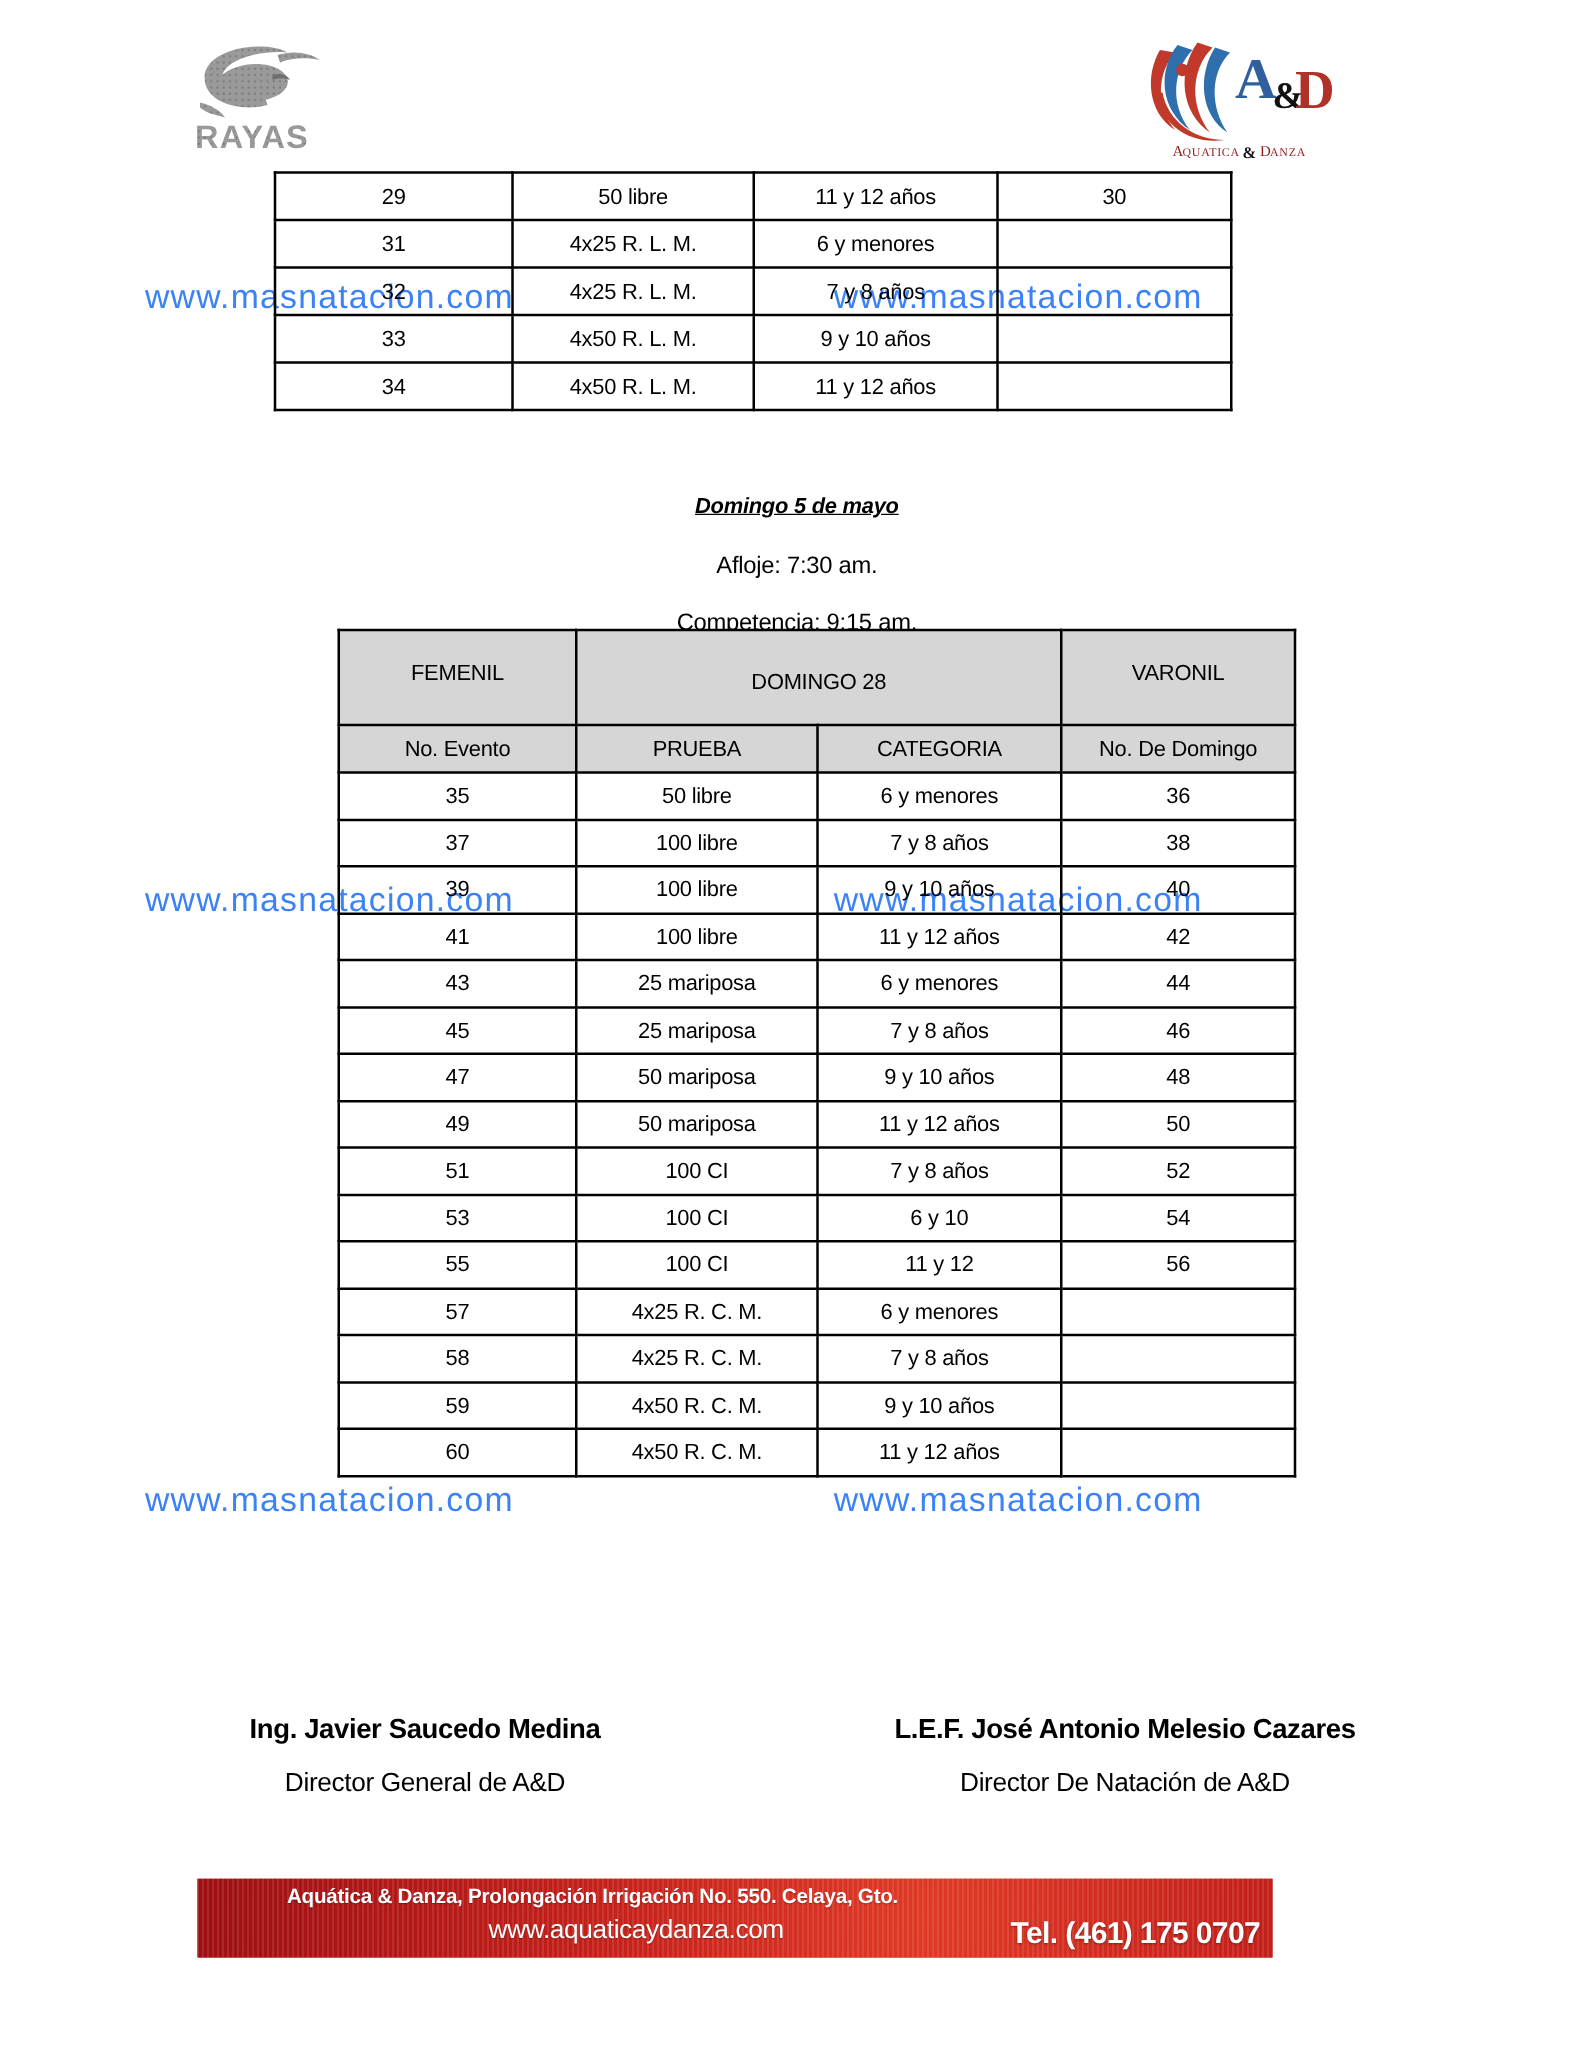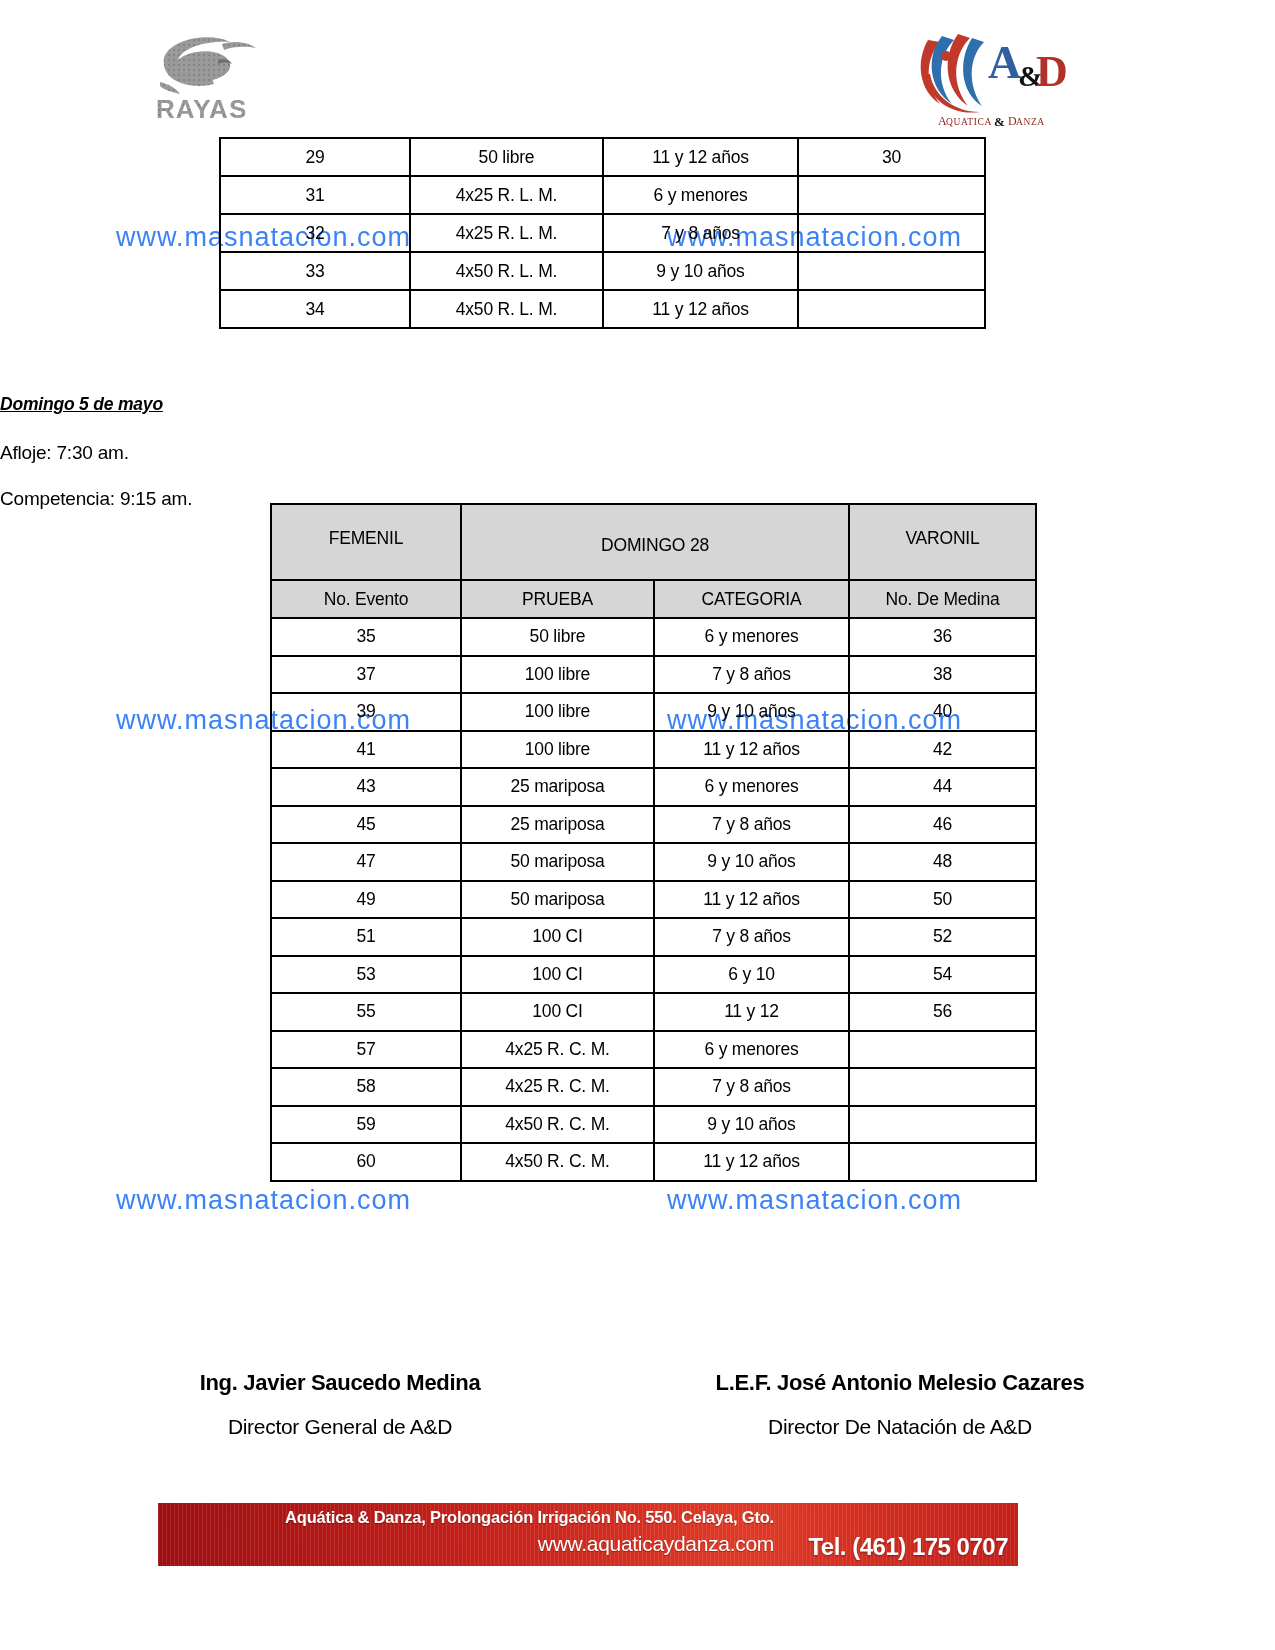--- a/index.html
+++ b/index.html
@@ -71,20 +71,21 @@
   .col-b { width: 193px; }
   .col-c { width: 195px; }
   .col-d { width: 187px; }
 
   
   .mid-block {
     position: absolute;
     left: 0;
     top: 396px;
     width: 1275px;
+    text-align: center;
   }
   .mid-title {
     font-size: 17.5px;
     font-weight: bold;
     font-style: italic;
     text-decoration: underline;
     margin: 0;
     line-height: 1;
     letter-spacing: -0.2px;
   }
@@ -169,21 +170,21 @@
       radial-gradient(circle at 68% 50%, #e03a26 0%, #c5201a 45%, #9e0f12 100%),
       linear-gradient(90deg, #c9201b 0%, #d62a22 40%, #b81715 100%);
     overflow: hidden;
   }
   .fb-left {
     position: absolute;
     left: 16px;
     top: 5px;
     width: 600px;
     color: #ffffff;
-    text-align: right;
+    text-align: center;
   }
   .fb-addr {
     font-size: 16.5px;
     font-weight: bold;
     margin: 0;
     line-height: 1.2;
     letter-spacing: -0.2px;
     text-shadow: 0 1px 1px rgba(0,0,0,0.35);
   }
   .fb-web {
@@ -340,21 +341,21 @@
   <tbody>
     <tr>
       <td class="hdr hdr-tall hdr-side">FEMENIL</td>
       <td class="hdr hdr-tall hdr-domingo" colspan="2">DOMINGO 28</td>
       <td class="hdr hdr-tall hdr-side">VARONIL</td>
     </tr>
     <tr>
       <td class="hdr hdr-sub">No. Evento</td>
       <td class="hdr hdr-sub">PRUEBA</td>
       <td class="hdr hdr-sub">CATEGORIA</td>
-      <td class="hdr hdr-sub">No. De Medina</td>
+      <td class="hdr hdr-sub">No. De Domingo</td>
     </tr>
 
     <tr>
       <td>35</td>
       <td>50  libre</td>
       <td>6 y menores</td>
       <td>36</td>
     </tr>
     <tr>
       <td>37</td>

